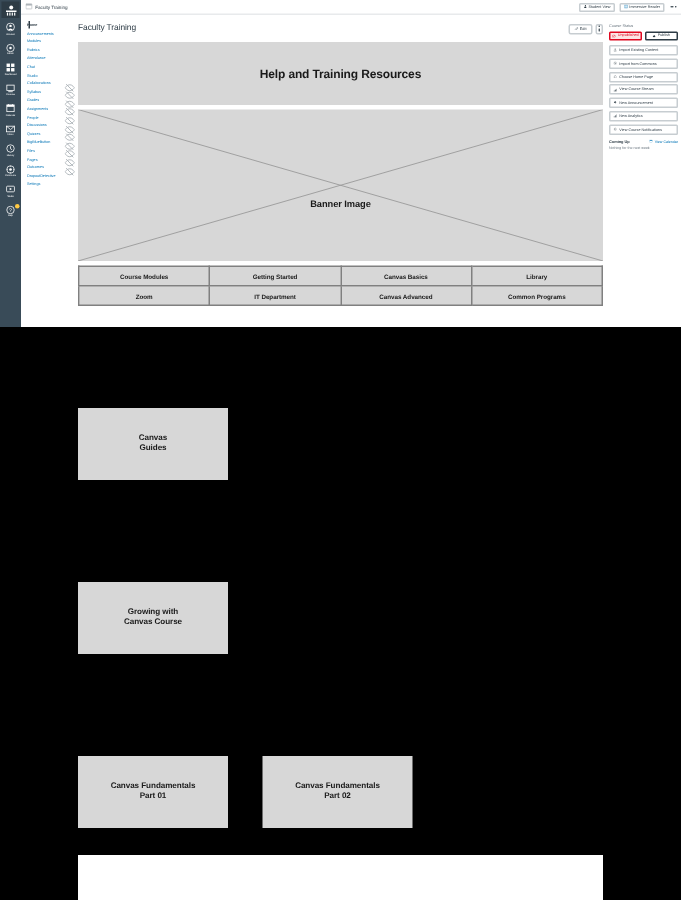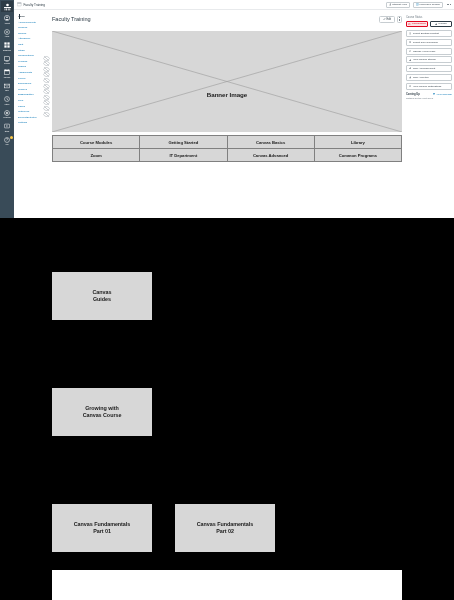--- a/index.html
+++ b/index.html
@@ -483,20 +483,21 @@
       </div>
       <div class="ph-kebab">
           <i></i>
           <i></i>
           <i></i>
         </div>
     </div>
   </div>
 
   <main class="content">
+    <div class="banner-title">Help and Training Resources</div>
 
     <div class="banner-img">
       <svg class="cross" viewBox="0 0 350 101" preserveAspectRatio="none">
         <line x1="0" y1="0" x2="350" y2="101" stroke="#9a9a9a" stroke-width="0.6"></line>
         <line x1="350" y1="0" x2="0" y2="101" stroke="#9a9a9a" stroke-width="0.6"></line>
       </svg>
       <span class="bi-label">Banner Image</span>
     </div>
 
     <table class="link-table">

